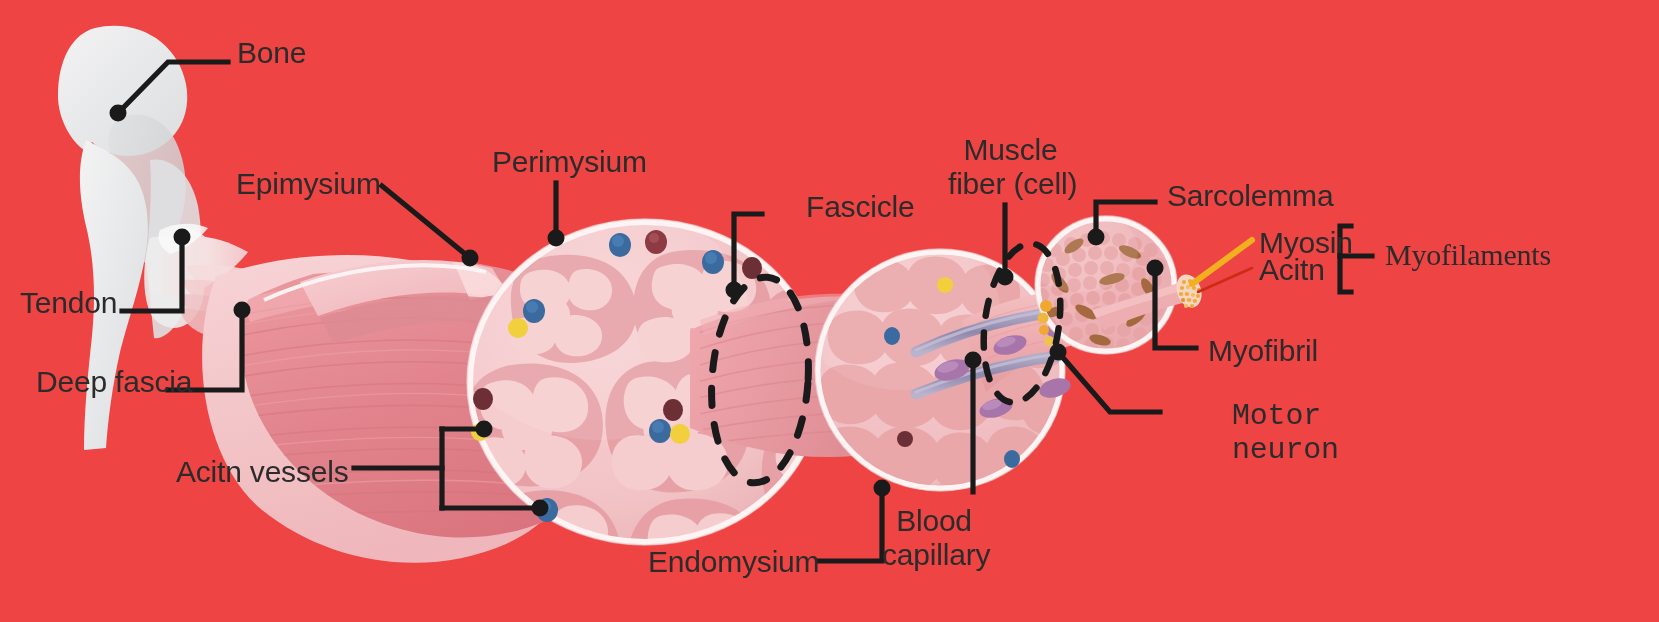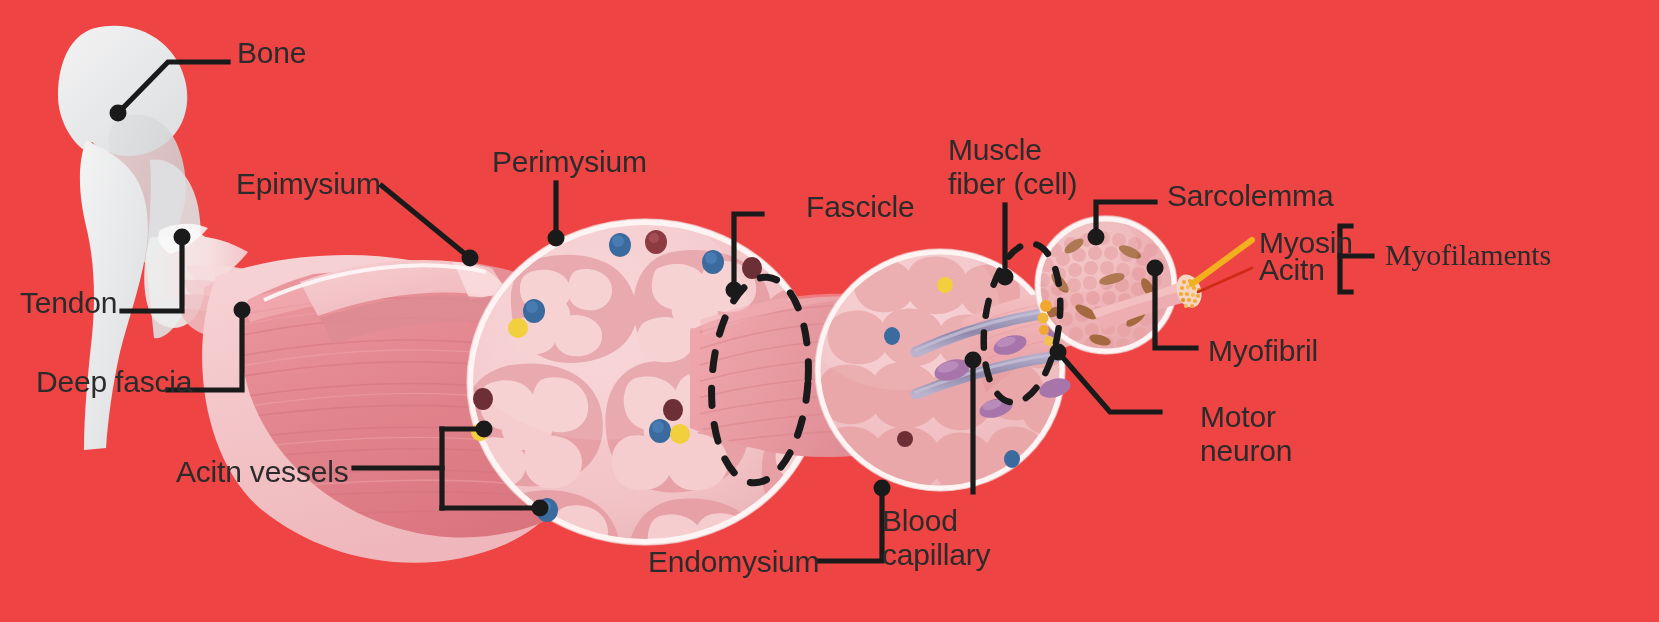--- a/index.html
+++ b/index.html
@@ -1,21 +1,21 @@
 <!DOCTYPE html>
 <html><head>
 <meta charset="utf-8">
 <style>
   html,body{margin:0;padding:0;background:#ffffff;}
   #stage{position:relative;width:1659px;height:622px;background:#ef4444;overflow:hidden;
          font-family:"Liberation Sans","DejaVu Sans",sans-serif;}
   #art{position:absolute;inset:0;width:1659px;height:622px;}
   .lbl{position:absolute;color:#2b2b2b;font-size:30px;line-height:1.12;white-space:pre;
        font-family:"Liberation Sans","DejaVu Sans",sans-serif;letter-spacing:-0.2px;}
-  .lbl.c{text-align:left;}
+  .lbl.c{text-align:center;}
 </style>
 </head>
 <body>
 
 <div id="stage">
 
 <svg id="art" viewBox="0 0 1659 622" xmlns="http://www.w3.org/2000/svg">
   <defs>
     <linearGradient id="boneG" x1="0" y1="0" x2="1" y2="1">
       <stop offset="0" stop-color="#f3f3f4"></stop>
@@ -539,21 +539,21 @@
 <div class="lbl" style="left:236px;top:167px;">Epimysium</div>
 <div class="lbl" style="left:492px;top:145px;">Perimysium</div>
 <div class="lbl" style="left:806px;top:190px;">Fascicle</div>
 <div class="lbl c" style="left:948px;top:133px;width:125px;">Muscle
 fiber (cell)</div>
 <div class="lbl" style="left:1167px;top:179px;">Sarcolemma</div>
 <div class="lbl" style="left:1259px;top:226px;">Myosin</div>
 <div class="lbl" style="left:1259px;top:253px;">Acitn</div>
 <div class="lbl" style="left:1385px;top:238px;font-family:Liberation Serif, serif;">Myofilaments</div>
 <div class="lbl" style="left:1208px;top:334px;">Myofibril</div>
-<div class="lbl" style="left:1200px;top:400px;">Motor
+<div class="lbl" style="left:1232px;top:400px;font-family:Liberation Mono, monospace;">Motor
 neuron</div>
 <div class="lbl" style="left:20px;top:286px;">Tendon</div>
 <div class="lbl" style="left:36px;top:365px;">Deep fascia</div>
 <div class="lbl" style="left:176px;top:455px;">Acitn vessels</div>
 <div class="lbl" style="left:648px;top:545px;">Endomysium</div>
 <div class="lbl c" style="left:882px;top:504px;width:104px;">Blood
 capillary</div>
 
 </div>
 

